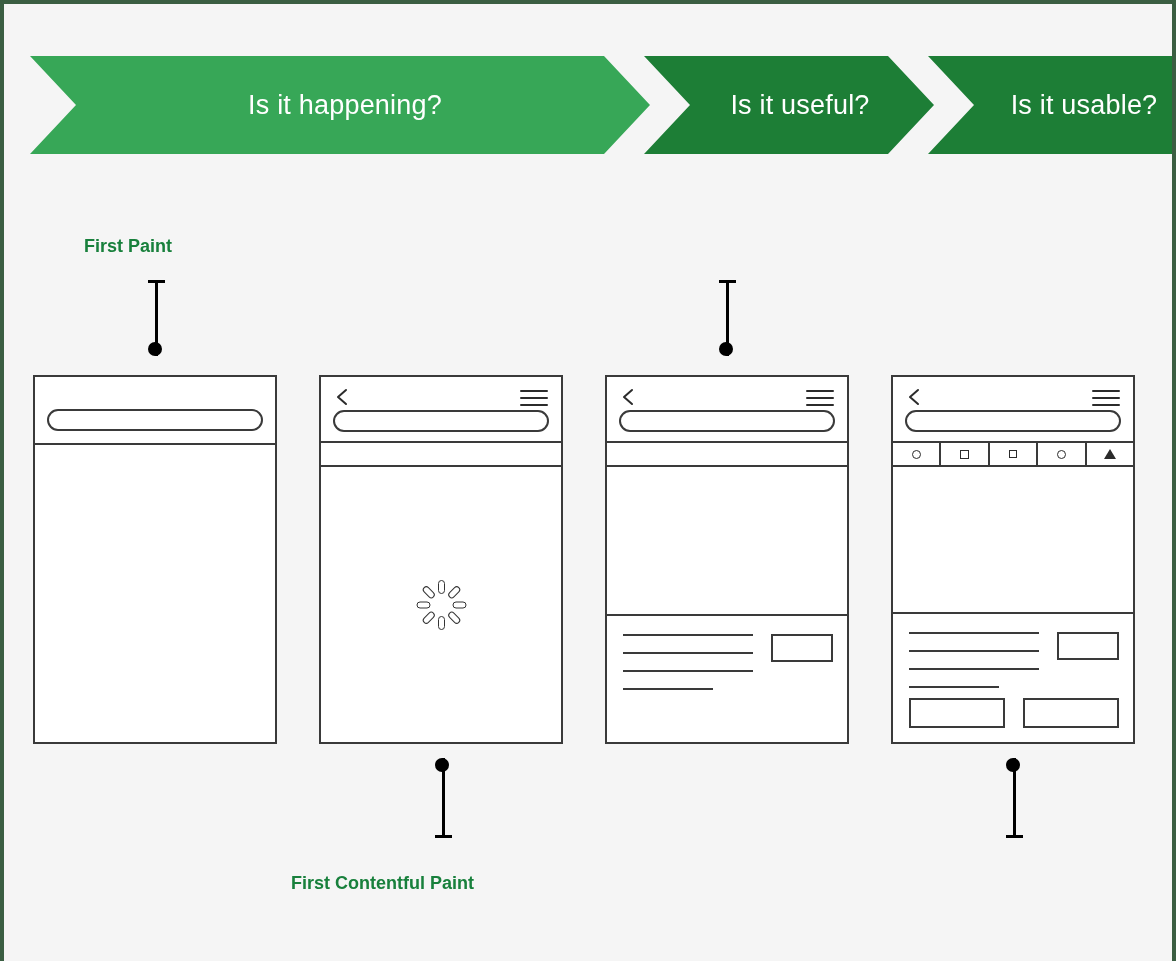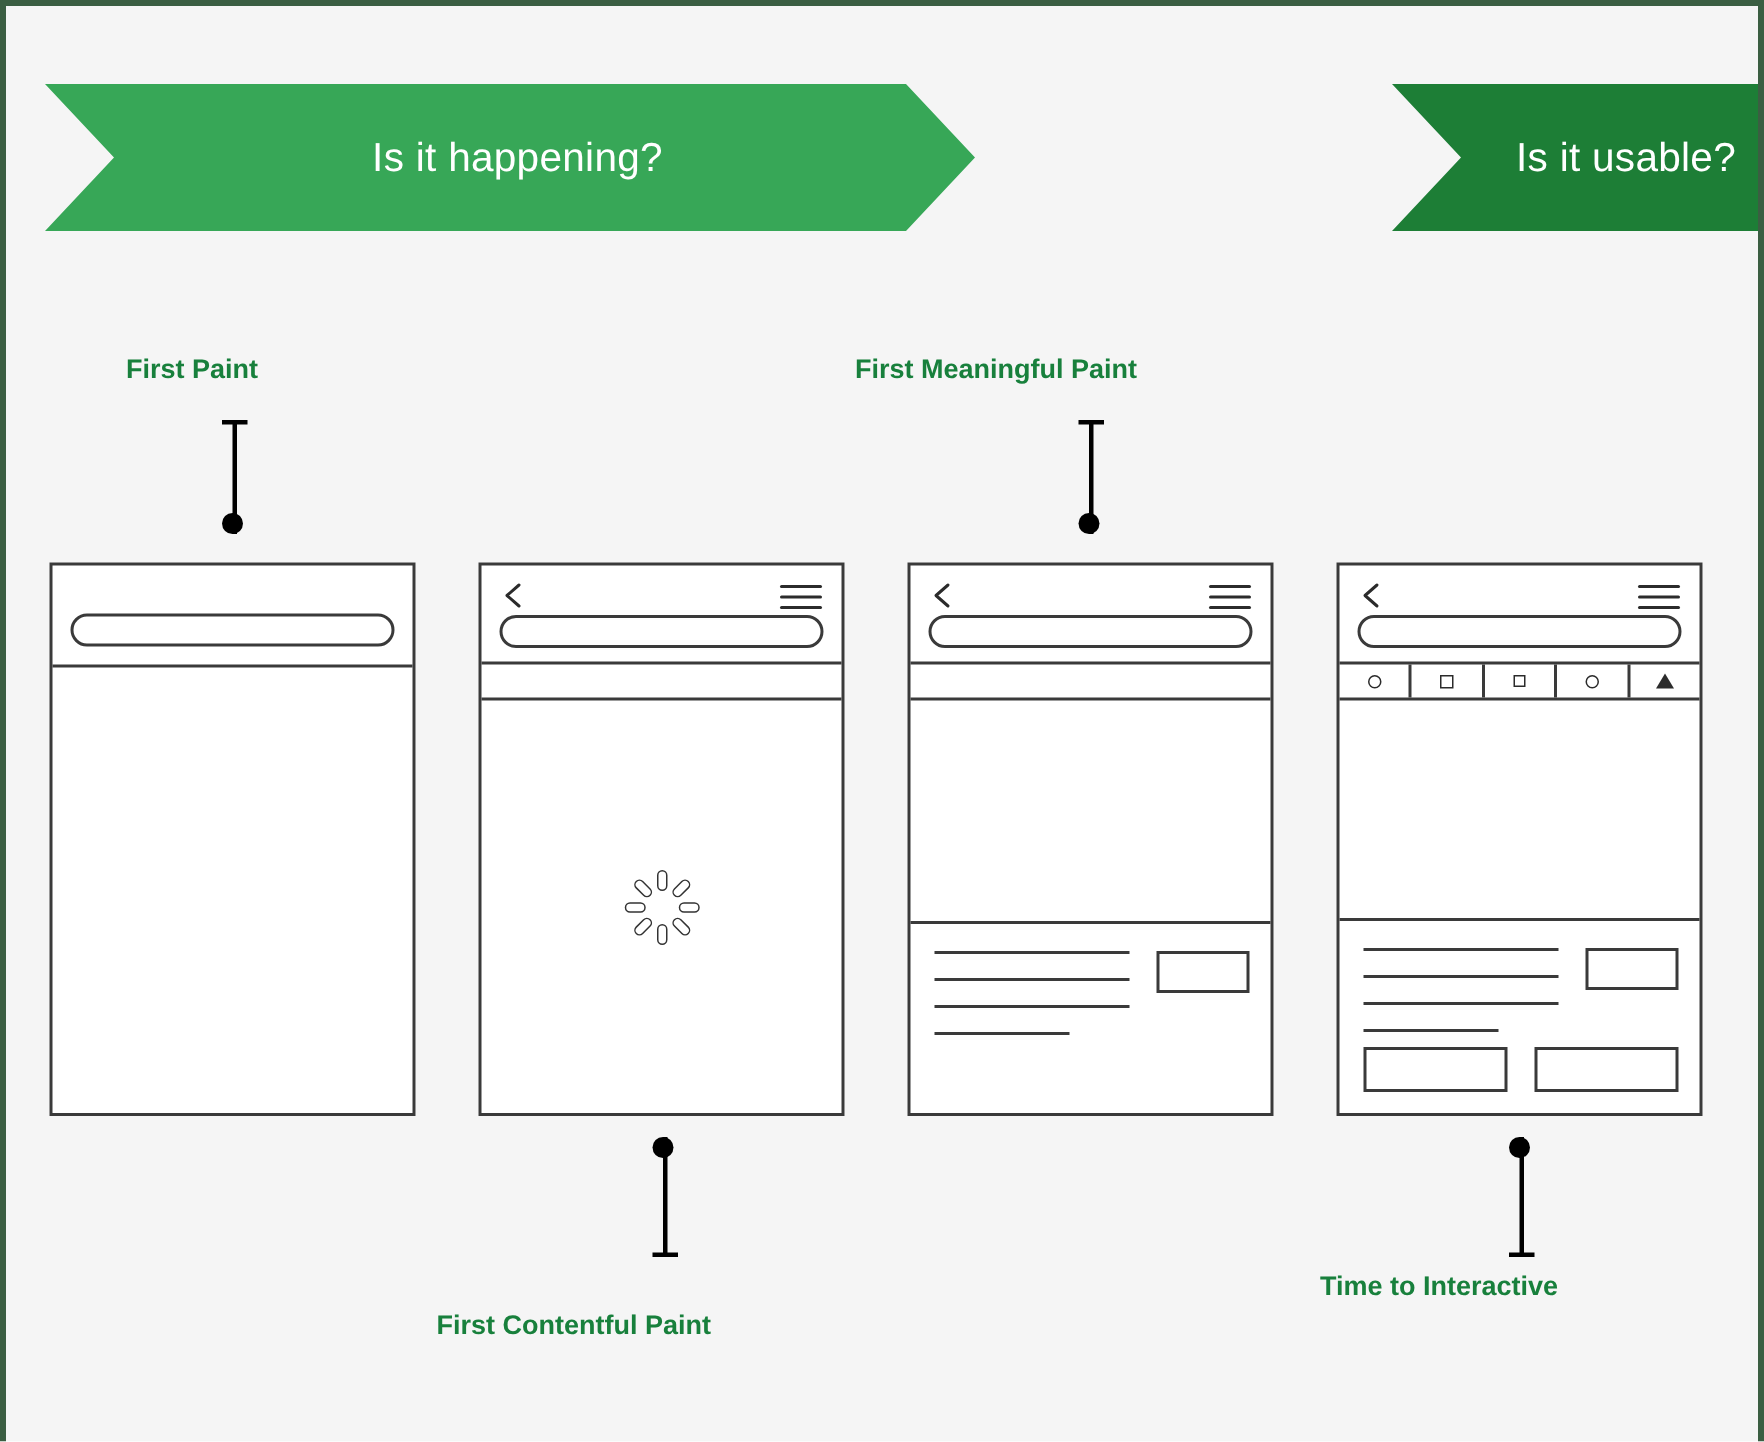--- a/index.html
+++ b/index.html
@@ -292,30 +292,31 @@
 </style>
 </head>
 <body>
 
 <div id="page">
 
   <div id="banner">
     <div class="chev" id="chev-0">
       <span class="chev-label">Is it happening?</span>
     </div>
+    <div class="chev" id="chev-1">
+      <span class="chev-label">Is it useful?</span>
+    </div>
     <div class="chev" id="chev-2">
       <span class="chev-label">Is it usable?</span>
     </div>
   </div>
 
   <div class="metric-label" id="label-fp">First Paint</div>
-  <div class="metric-label" id="label-fmp">First Meaningful Paint</div>
 
   <div class="metric-label" id="label-fcp">First Contentful Paint</div>
-  <div class="metric-label" id="label-tti">Time to Interactive</div>
 
   <div class="leader down" id="leader-fp">
     <div class="cap"></div>
     <div class="stem"></div>
     <div class="dot"></div>
   </div>
   <div class="leader down" id="leader-fmp">
     <div class="cap"></div>
     <div class="stem"></div>
     <div class="dot"></div>

